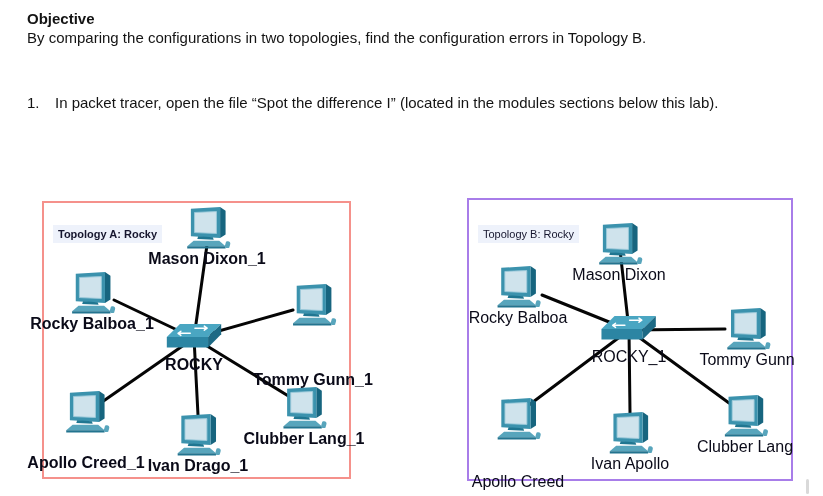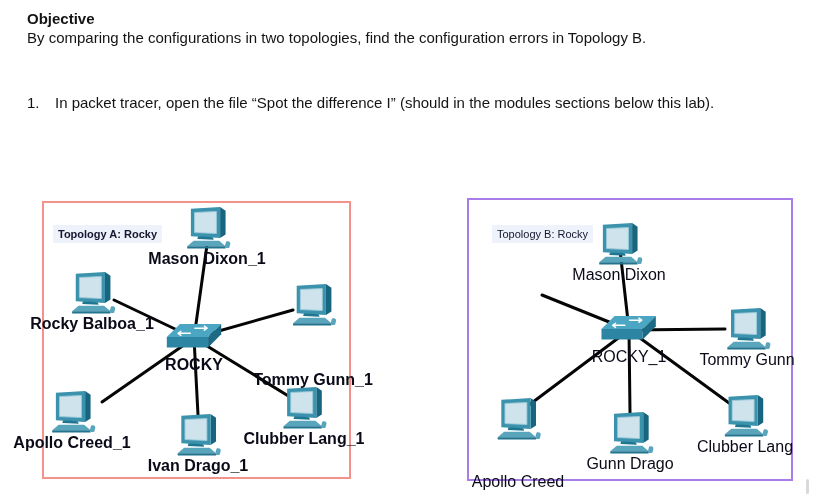--- a/index.html
+++ b/index.html
@@ -19,39 +19,39 @@
   
   .panel { position:absolute; background:#ffffff; }
   #panel-a { left:42px;  top:201px; width:305px; height:274px; border:2px solid #f5918b;font-weight:bold; }
   #panel-b { left:467px; top:198px; width:322px; height:279px; border:2px solid #a87de9; }
   .wires { position:absolute; left:0; top:0; z-index:1; overflow:visible; }
   .topo-note {
     position:absolute; z-index:3; font-size:11px; color:#16162e;
     background:#eef2fb; padding:3px 5px; white-space:nowrap;
   }
   #panel-a .topo-note { left:9px; top:22px; }
-  #panel-b .topo-note { left:23px; top:25px; }
+  #panel-b .topo-note { left:9px; top:25px; }
 
   .device {
     position:absolute; z-index:2; display:flex; flex-direction:column;
     align-items:center; transform:translateX(-50%);
   }
   .dev-label {
     margin-top:4px; font-size:16px; color:#0a0a18; white-space:nowrap;
     text-align:center; line-height:12px;
   }
   .switch .dev-label { margin-top:6px; }
   .pc-icon { width:50px; height:42px; display:block; }
   .sw-icon { width:58px; height:30px; display:block; }
 
   
   .a-mason   { left:163px; top:4px;   }
   .a-balboa  { left:48px;  top:69px;  }
   .a-tommy   { left:269px; top:81px;gap:44px;  }
-  .a-apollo  { left:28px;  top:188px; }
+  .a-apollo  { left:42px;  top:188px;gap:20px; }
   .a-ivan    { left:154px; top:211px; }
   .a-clubber { left:260px; top:184px; }
   .a-switch  { left:150px; top:120px; }
 
   
   .b-mason   { left:150px; top:1px;margin-top:22px;   }
   .b-balboa  { left:49px;  top:66px;  }
   .b-tommy   { left:278px; top:108px; }
   .b-apollo  { left:49px;  top:198px;gap:32px; }
   .b-ivan    { left:161px; top:212px; }
@@ -89,21 +89,21 @@
   </defs>
 </svg>
 
 <div id="page">
 
   <div class="abs doc-heading">Objective</div>
   <div class="abs doc-intro">By comparing the configurations in two topologies, find the configuration errors in Topology B.</div>
 
   <div class="abs doc-step">
     <span class="step-num">1.</span>
-    <span>In packet tracer, open the file “Spot the difference I” (should in the modules sections below this lab).</span>
+    <span>In packet tracer, open the file “Spot the difference I” (located in the modules sections below this lab).</span>
   </div>
 
   <section class="panel" id="panel-a">
     <svg class="wires" width="305" height="274">
       <g stroke="#050505" stroke-width="3" stroke-linecap="round">
         <line x1="150" y1="135" x2="163" y2="42"></line>
         <line x1="150" y1="135" x2="70" y2="97"></line>
         <line x1="150" y1="135" x2="249" y2="107"></line>
         <line x1="150" y1="135" x2="58" y2="199"></line>
         <line x1="150" y1="135" x2="154" y2="212"></line>
@@ -170,37 +170,43 @@
     </svg>
 
     <div class="topo-note">Topology B: Rocky</div>
 
     <div class="device b-mason">
       <svg class="pc-icon">
           <use href="#pc-symbol"></use>
         </svg>
       <div class="dev-label">Mason Dixon</div>
     </div>
+    <div class="device b-balboa">
+      <svg class="pc-icon">
+          <use href="#pc-symbol"></use>
+        </svg>
+      <div class="dev-label">Rocky Balboa</div>
+    </div>
     <div class="device b-tommy">
       <svg class="pc-icon">
           <use href="#pc-symbol"></use>
         </svg>
       <div class="dev-label">Tommy Gunn</div>
     </div>
     <div class="device b-apollo">
       <svg class="pc-icon">
           <use href="#pc-symbol"></use>
         </svg>
       <div class="dev-label">Apollo Creed</div>
     </div>
     <div class="device b-ivan">
       <svg class="pc-icon">
           <use href="#pc-symbol"></use>
         </svg>
-      <div class="dev-label">Gunn Drago</div>
+      <div class="dev-label">Ivan Apollo</div>
     </div>
     <div class="device b-clubber">
       <svg class="pc-icon">
           <use href="#pc-symbol"></use>
         </svg>
       <div class="dev-label">Clubber Lang</div>
     </div>
     <div class="device switch b-switch">
       <svg class="sw-icon">
           <use href="#switch-symbol"></use>

